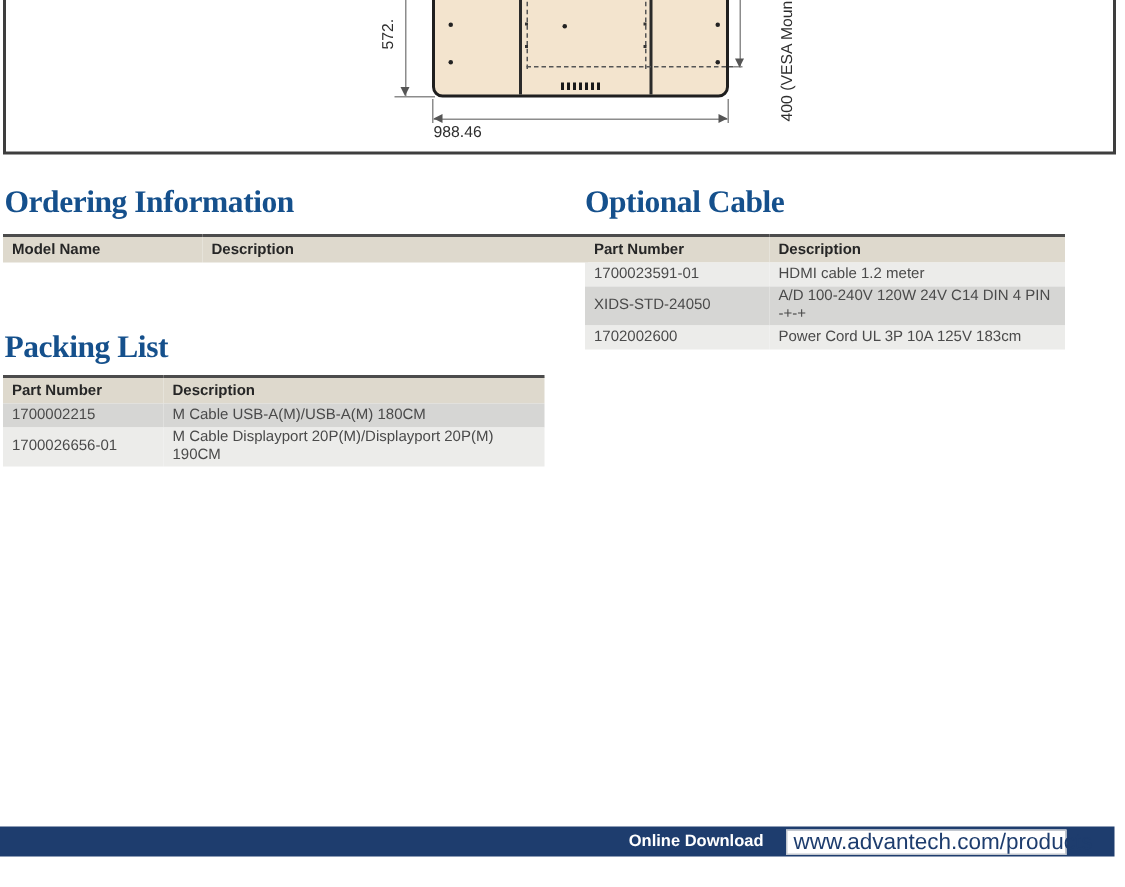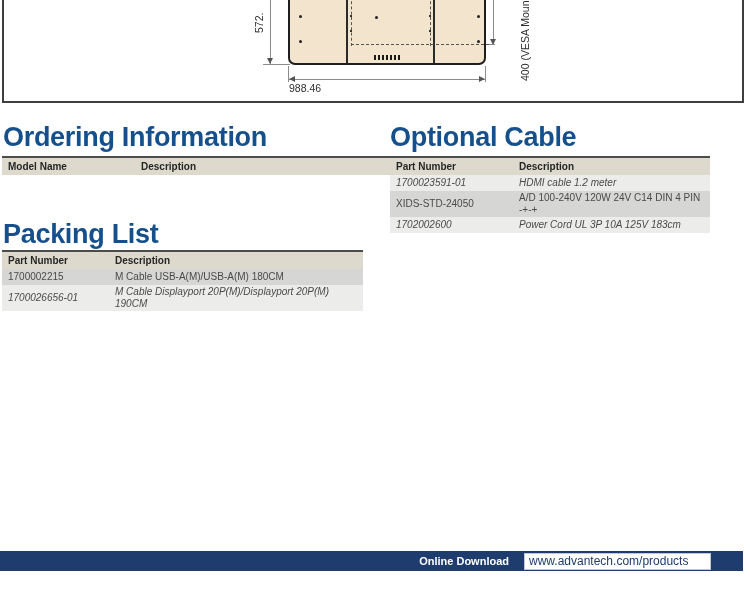--- a/index.html
+++ b/index.html
@@ -19,40 +19,40 @@
   .tick{width:2px;height:2px;background:#333;}
   .ports{left:374px;top:53px;width:26px;height:5px;
          background:repeating-linear-gradient(90deg,#1a1a1a 0 2px,rgba(0,0,0,0) 2px 4px);}
   .dim-label{font-size:10.5px;color:#2e2e2e;}
   .rot{transform:rotate(-90deg);transform-origin:0 0;white-space:nowrap;}
   .arrow-left{width:0;height:0;border-top:3px solid transparent;border-bottom:3px solid transparent;border-right:6px solid #555;}
   .arrow-right{width:0;height:0;border-top:3px solid transparent;border-bottom:3px solid transparent;border-left:6px solid #555;}
   .arrow-down{width:0;height:0;border-left:3px solid transparent;border-right:3px solid transparent;border-top:6px solid #555;}
 
   
-  .h-title{font-size:27px;font-weight:bold;color:#15508c;letter-spacing:-0.3px;white-space:nowrap;}
+  .h-title{font-size:21px;font-weight:bold;color:#15508c;letter-spacing:-0.3px;white-space:nowrap;font-family:Liberation Serif, serif;}
 
   
   table{border-collapse:collapse;table-layout:fixed;}
   .dtable{border-top:2px solid #4c4c4c;}
   .dtable th{background:#ded9cd;text-align:left;font-weight:bold;color:#262626;
              font-size:10px;height:15px;padding:1px 4px 1px 6px;}
   .dtable td{color:#4a4a4a;font-size:10px;padding:1px 4px 1px 6px;vertical-align:middle;line-height:12px;}
   .dtable tr.odd td{background:#d6d6d4;}
-  .dtable tr.even td{background:#ececea;font-style:italic;}
+  .dtable tr.even td{background:#ececea;}
   .dtable tr.tall td{height:29px;}
   .dtable tr.short td{height:14px;}
 
   
   .footer-bar{left:0;top:551px;width:743px;height:20px;background:#1e3d6e;
               display:flex;align-items:center;justify-content:flex-end;}
   .footer-label{color:#ffffff;font-weight:bold;font-size:11px;margin-right:15px;white-space:nowrap;}
   .footer-urlbox{width:181px;height:15px;background:#ffffff;border:1px solid #c2c7cf;
                  display:flex;align-items:center;padding-left:4px;margin-right:32px;
-                 font-size:12px;color:#1e3d6e;white-space:nowrap;}
+                 font-size:15px;color:#1e3d6e;white-space:nowrap;}
 </style>
 </head>
 <body>
 
 <div class="abs draw-box">
 
   <div class="abs monitor" style="left:284px;top:2px;"></div>
   <div class="abs divider" style="left:342px;top:2px;height:69px;"></div>
   <div class="abs divider" style="left:429px;top:2px;height:69px;"></div>
 

